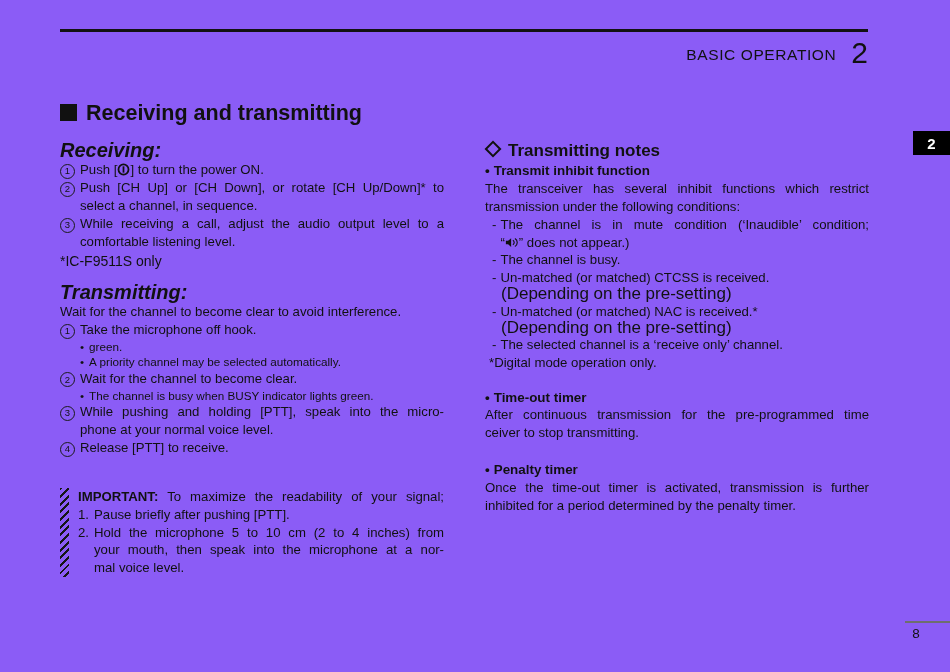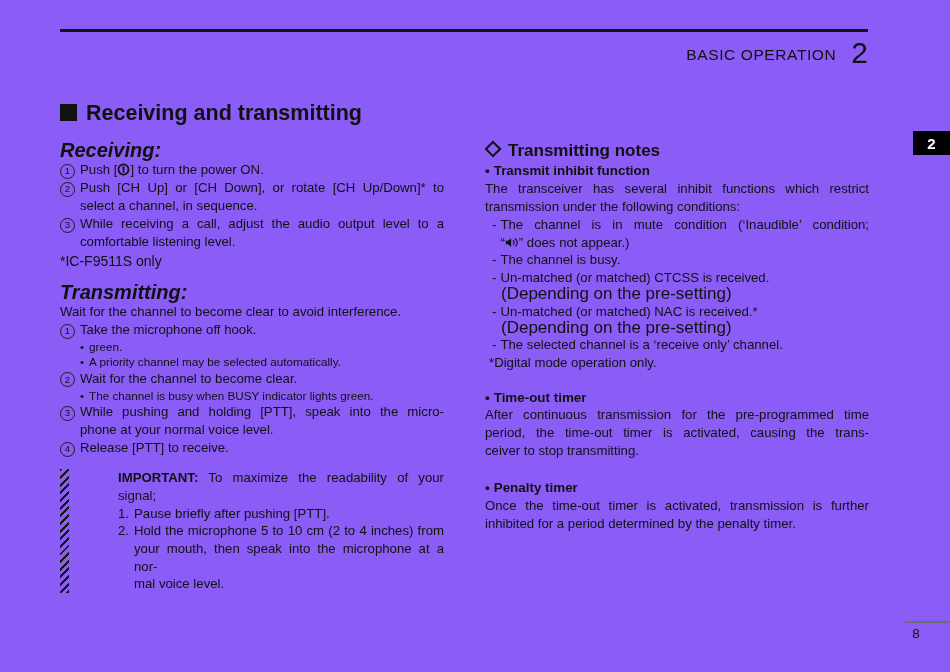--- a/index.html
+++ b/index.html
@@ -34,21 +34,21 @@
   }
   .step-text{flex:1;min-width:0;}
   .note{display:flex;font-size:11.7px;line-height:15.4px;}
   .note .bullet{flex:0 0 auto;margin-right:5px;}
   .note-text{flex:1;min-width:0;}
   .footnote{font-size:14px;line-height:16px;margin-top:2px;}
   .gap14{margin-top:14px;}
   .power-svg{vertical-align:-2px;}
   .spk-svg{vertical-align:-1px;}
   
-  .important{display:flex;margin-top:12px;gap:40px;}
+  .important{display:flex;margin-top:31px;}
   .hatch{
     flex:0 0 9px;margin-right:9px;
     background:repeating-linear-gradient(135deg,#161616 0,#161616 2.1px,transparent 2.1px,transparent 5.4px);
   }
   .imp-body{flex:1;min-width:0;line-height:17.7px;}
   .imp-item{display:flex;}
   .imp-marker{flex:0 0 16px;}
   .imp-text{flex:1;min-width:0;}
   
   .notes-heading{font-size:17px;font-weight:bold;line-height:20px;white-space:nowrap;}
@@ -232,21 +232,20 @@
         <div class="cond-text">The selected channel is a ‘receive only’ channel.</div>
       </div>
       <div class="rc-footnote" style="padding-left:4px;">*Digital mode operation only.</div>
     </div>
 
     <div class="btitle mt18">
       <span class="bullet">•</span>
       <span>Time-out timer</span>
     </div>
     <div class="jl">After continuous transmission for the pre-programmed time</div>
-    <div class="jl">period, the time-out timer is activated, causing the trans-</div>
     <div>ceiver to stop transmitting.</div>
 
     <div class="btitle mt20">
       <span class="bullet">•</span>
       <span>Penalty timer</span>
     </div>
     <div class="jl">Once the time-out timer is activated, transmission is further</div>
     <div>inhibited for a period determined by the penalty timer.</div>
 
   </div>

